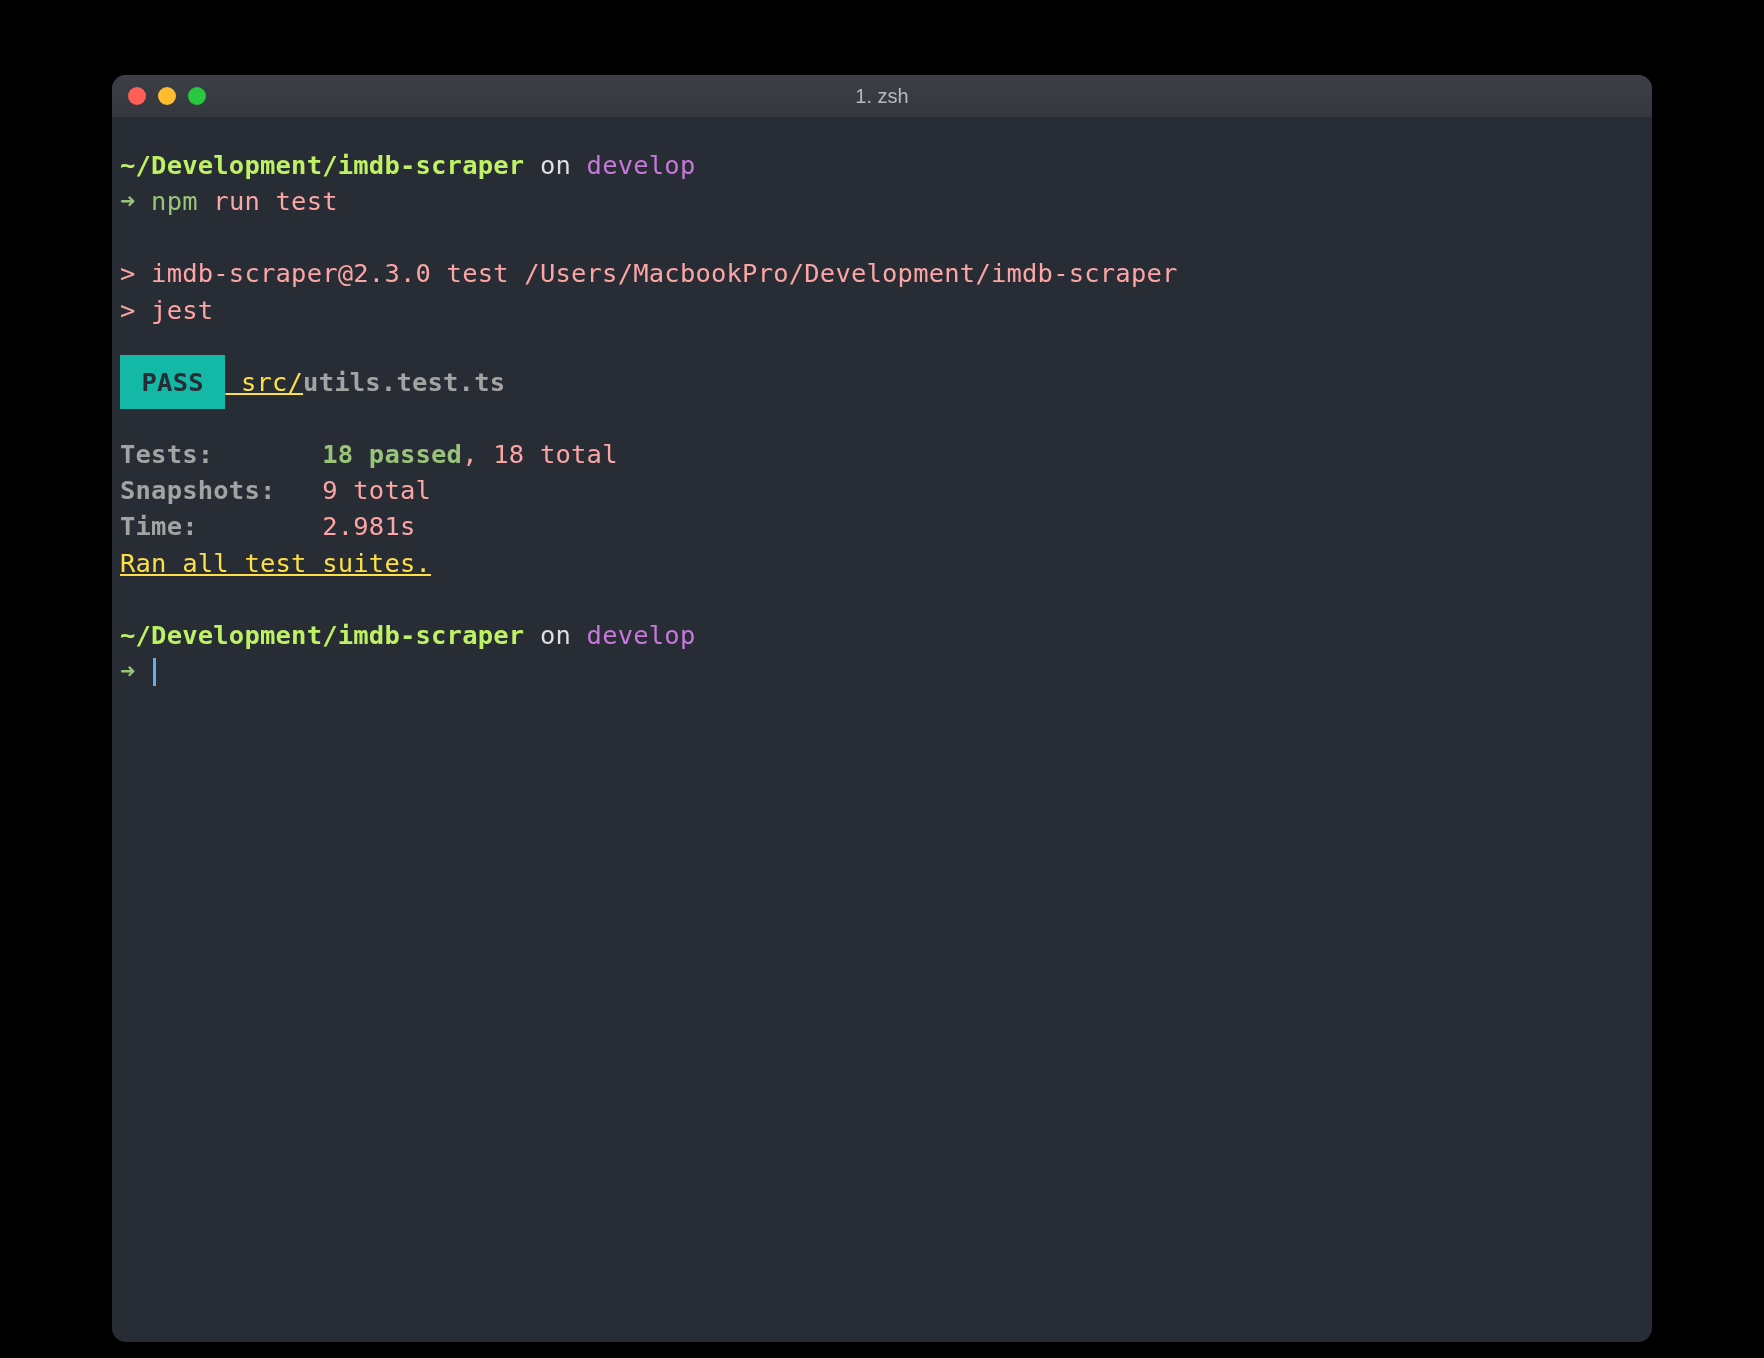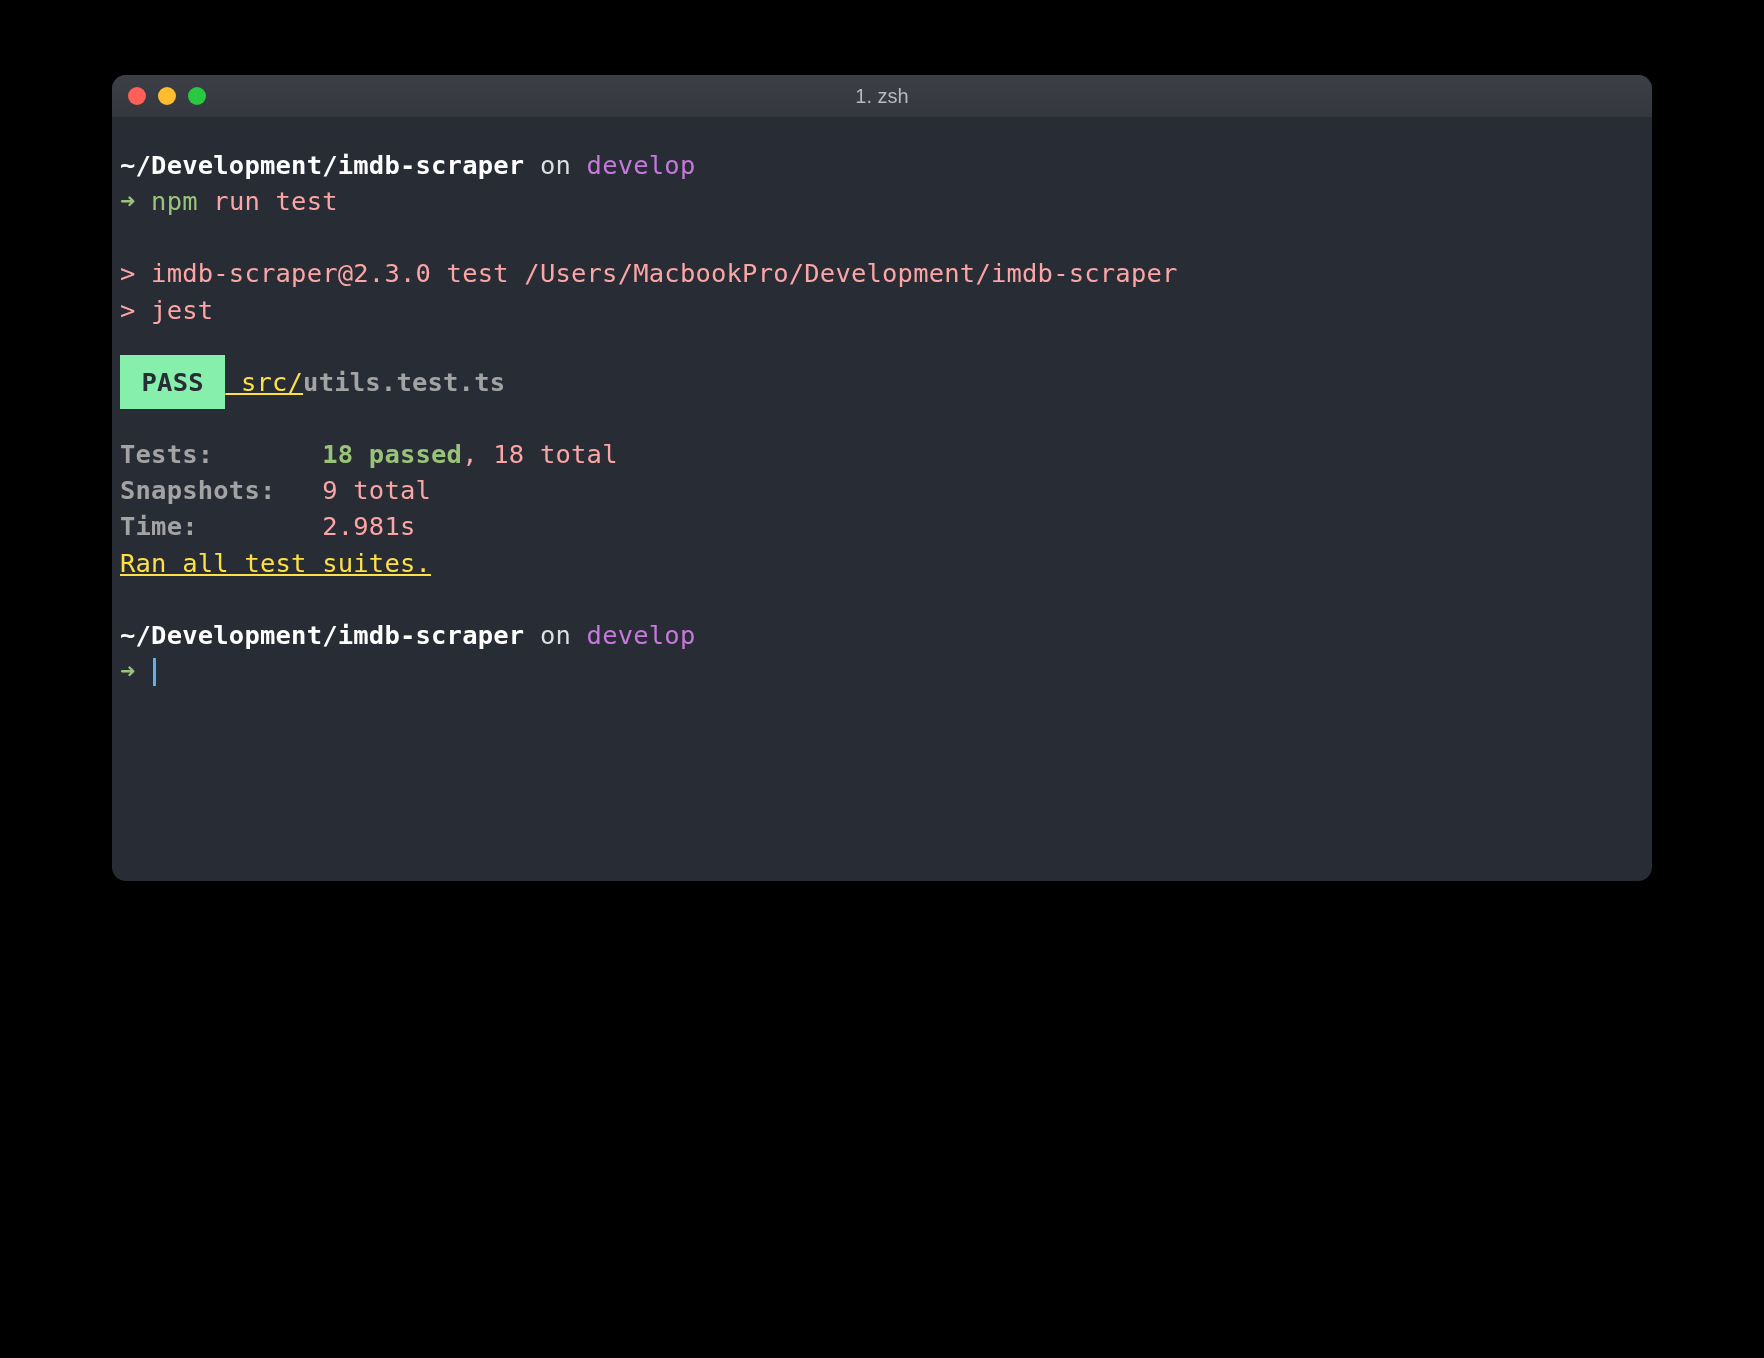--- a/index.html
+++ b/index.html
@@ -11,21 +11,21 @@
       background: #000;
       width: 1764px;
       height: 1358px;
       display: flex;
       align-items: flex-start;
       justify-content: center;
       padding-top: 75px;
     }
     .terminal-window {
       width: 1540px;
-      height: 806px;
+      height: 1267px;
       background: #282c34;
       border-radius: 14px;
       overflow: hidden;
       box-shadow: 0 20px 60px rgba(0,0,0,0.5);
     }
     .titlebar {
       height: 42px;
       background: linear-gradient(to bottom, #3c3f45, #34373d);
       display: flex;
       align-items: center;
@@ -57,31 +57,31 @@
       padding: 30px 8px 8px 8px;
       font-family: "SF Mono", "Menlo", "Monaco", monospace;
       font-size: 25.5px;
       line-height: 1.42;
       color: #abb2bf;
       letter-spacing: 0.2px;
     }
     .line {
       white-space: pre;
     }
-    .cyan { color: #ffffff; font-weight: bold; text-align: center; }
+    .cyan { color: #bef264; font-weight: bold; text-align: center; }
     .magenta { color: #c678dd; font-weight: normal; }
     .green-arrow { color: #98c379; font-weight: bold; }
     .green-text { color: #98c379; }
     .green-bold { color: #98c379; font-weight: bold; }
     .white { color: #dcdfe4; }
     .white-bold { color: #a3a3a3; font-weight: bold; }
     .gray { color: #fde047; text-decoration: underline; }
     .dim { color: #fca5a5; }
     .pass-badge {
-      background: #86efac;
+      background: #14b8a6;
       color: #282c34;
       font-weight: bold;
       padding: 12px 6px;
     }
     .cursor {
       display: inline-block;
       width: 3px;
       height: 28px;
       background: #61afef;
       vertical-align: text-bottom;

